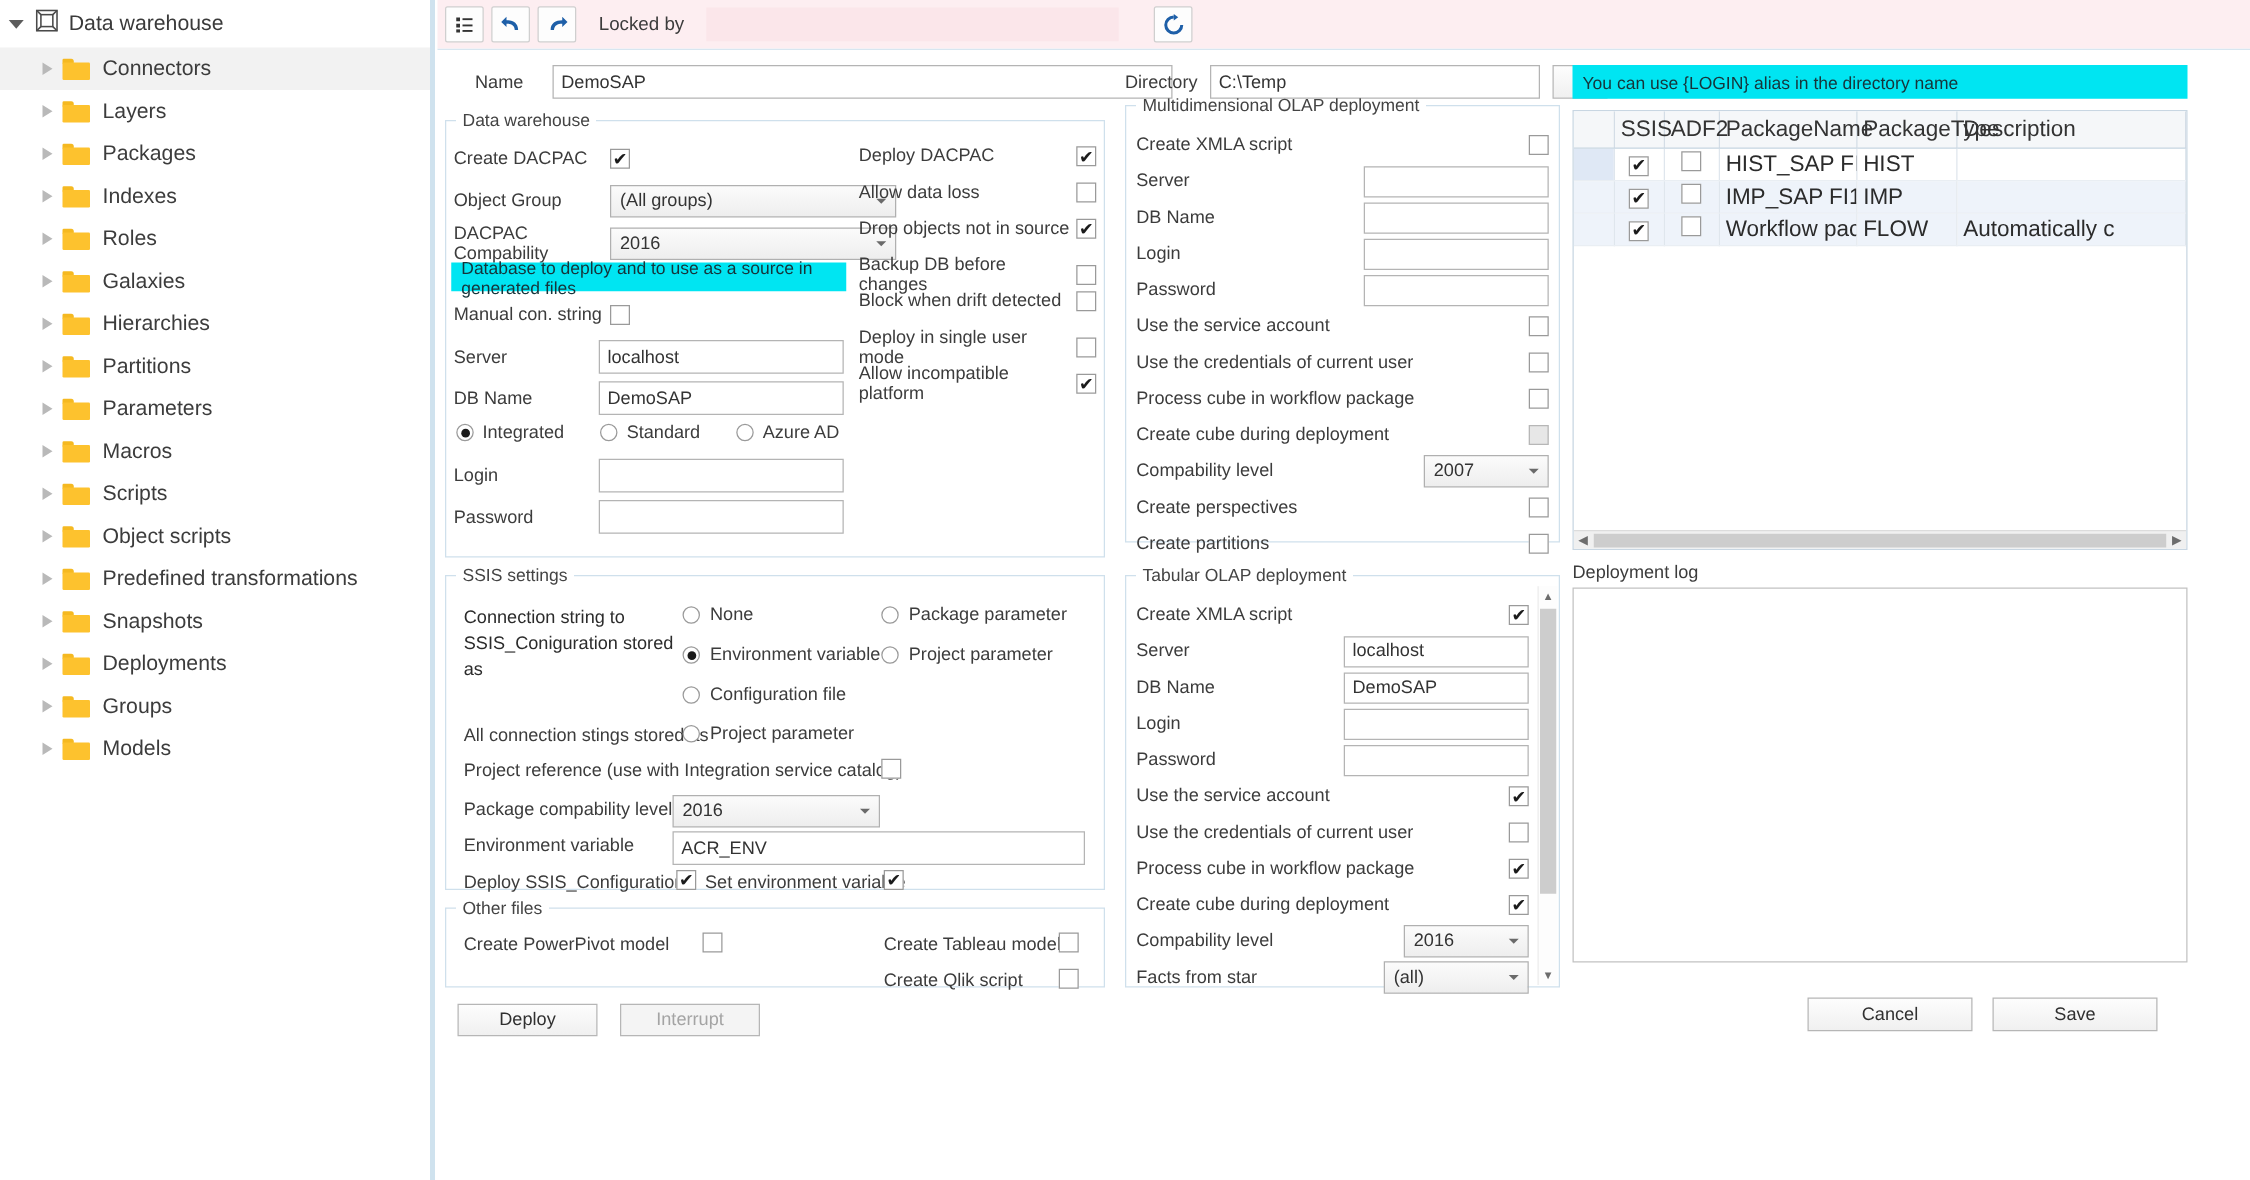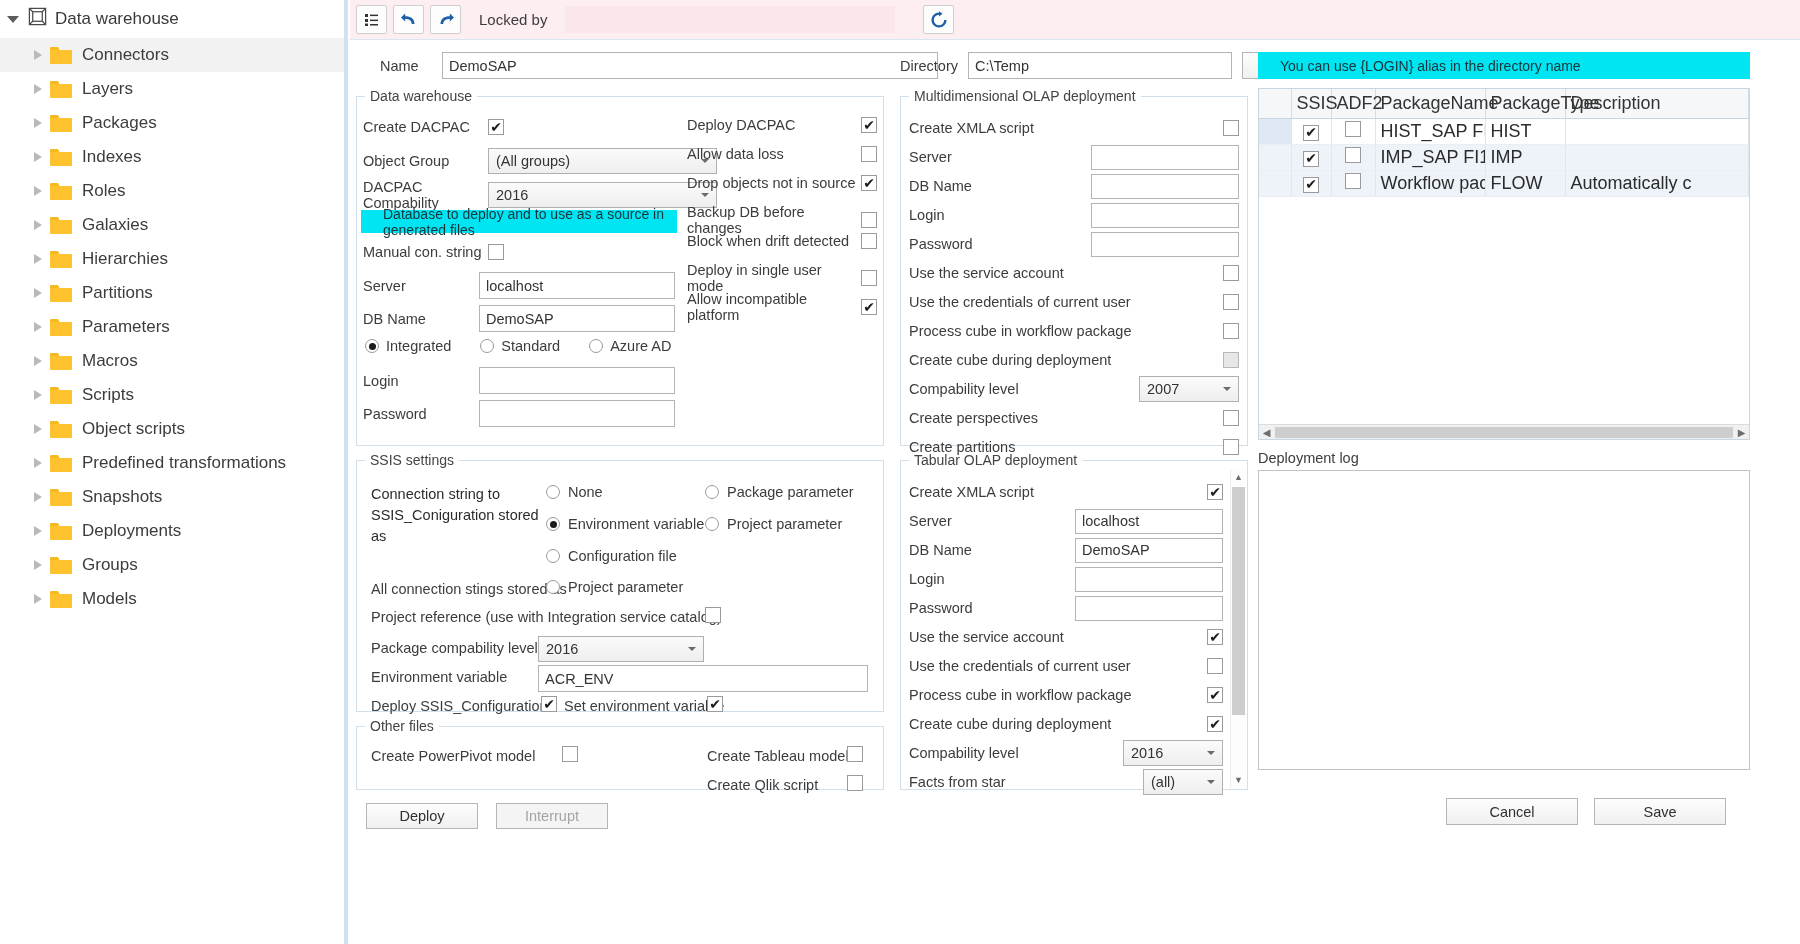--- a/index.html
+++ b/index.html
@@ -101,21 +101,21 @@
 
   fieldset.grp {
     position:absolute; border:1px solid #cfe0ec; margin:0; padding:0;
   }
   fieldset.grp > legend {
     margin-left:8px; padding:0 5px; font-size:14px; color:#444;
   }
 
   .cyan {
     background:#00e5f2; color:#16343a; font-size:14px; display:flex; align-items:center;
-    padding-left:22px;
+    padding-left:8px;
   }
 
   
   .grid { position:absolute; border:1px solid #c8d6e2; background:#fff; overflow:hidden; }
   table.pkg { border-collapse:collapse; width:100%; font-size:18px; table-layout:fixed; }
   table.pkg th {
     background:#f5f7f9; border-right:1px solid #d4dde6; border-bottom:1px solid #c8d6e2;
     font-weight:normal; color:#333; text-align:left; padding:4px 5px; height:25px; white-space:nowrap;
   }
   table.pkg td {
@@ -457,21 +457,21 @@
         <span class="cbx" style="position:absolute;left:205px;top:12px;"></span>
         <div class="lab" style="position:absolute;left:350px;top:14px;">Create Tableau model</div>
         <span class="cbx" style="position:absolute;left:490px;top:12px;"></span>
         <div class="lab" style="position:absolute;left:350px;top:43px;">Create Qlik script</div>
         <span class="cbx" style="position:absolute;left:490px;top:41px;"></span>
       </fieldset>
 
       <button class="btn" style="position:absolute;left:16px;top:763px;width:112px;height:26px;">Deploy</button>
       <button class="btn dis" style="position:absolute;left:146px;top:763px;width:112px;height:26px;">Interrupt</button>
 
-      <fieldset class="grp" style="left:550px;top:48px;width:348px;height:358px;">
+      <fieldset class="grp" style="left:550px;top:36px;width:348px;height:358px;">
         <legend>Multidimensional OLAP deployment</legend>
         <div id="multidim-rows" style="position:absolute;left:8px;top:12px;right:8px;">
             <div class="frow" style="position: absolute; left: 0px; right: 0px; top: 0px; justify-content: space-between; height: 24px;">
               <span class="lab">Create XMLA script</span>
               <span class="cbx"></span>
             </div>
             <div class="frow" style="position: absolute; left: 0px; right: 0px; top: 29px; justify-content: space-between; height: 24px;">
               <span class="lab">Server</span>
               <input class="txt" style="width: 148px; height: 25px;" value="">
             </div>
@@ -562,21 +562,21 @@
             </div>
             <div class="frow" style="position: absolute; left: 0px; right: 0px; top: 261px; justify-content: space-between; height: 24px;">
               <span class="lab">Compability level</span>
               <div class="sel-box" style="width:100px">
                 <span>2016</span>
                 <span class="caret"></span>
               </div>
             </div>
             <div class="frow" style="position: absolute; left: 0px; right: 0px; top: 290px; justify-content: space-between; height: 24px;">
               <span class="lab">Facts from star</span>
-              <div class="sel-box" style="width:80px">
+              <div class="sel-box" style="width:116px">
                 <span>(all)</span>
                 <span class="caret"></span>
               </div>
             </div>
           </div>
         <div class="vscroll" style="right:1px;top:1px;bottom:1px;">
           <div class="vs-btn">▲</div>
           <div class="vs-thumb" style="top:18px;height:228px;"></div>
           <div class="vs-btn" style="position:absolute;bottom:0;left:0;right:0;">▼</div>
         </div>

